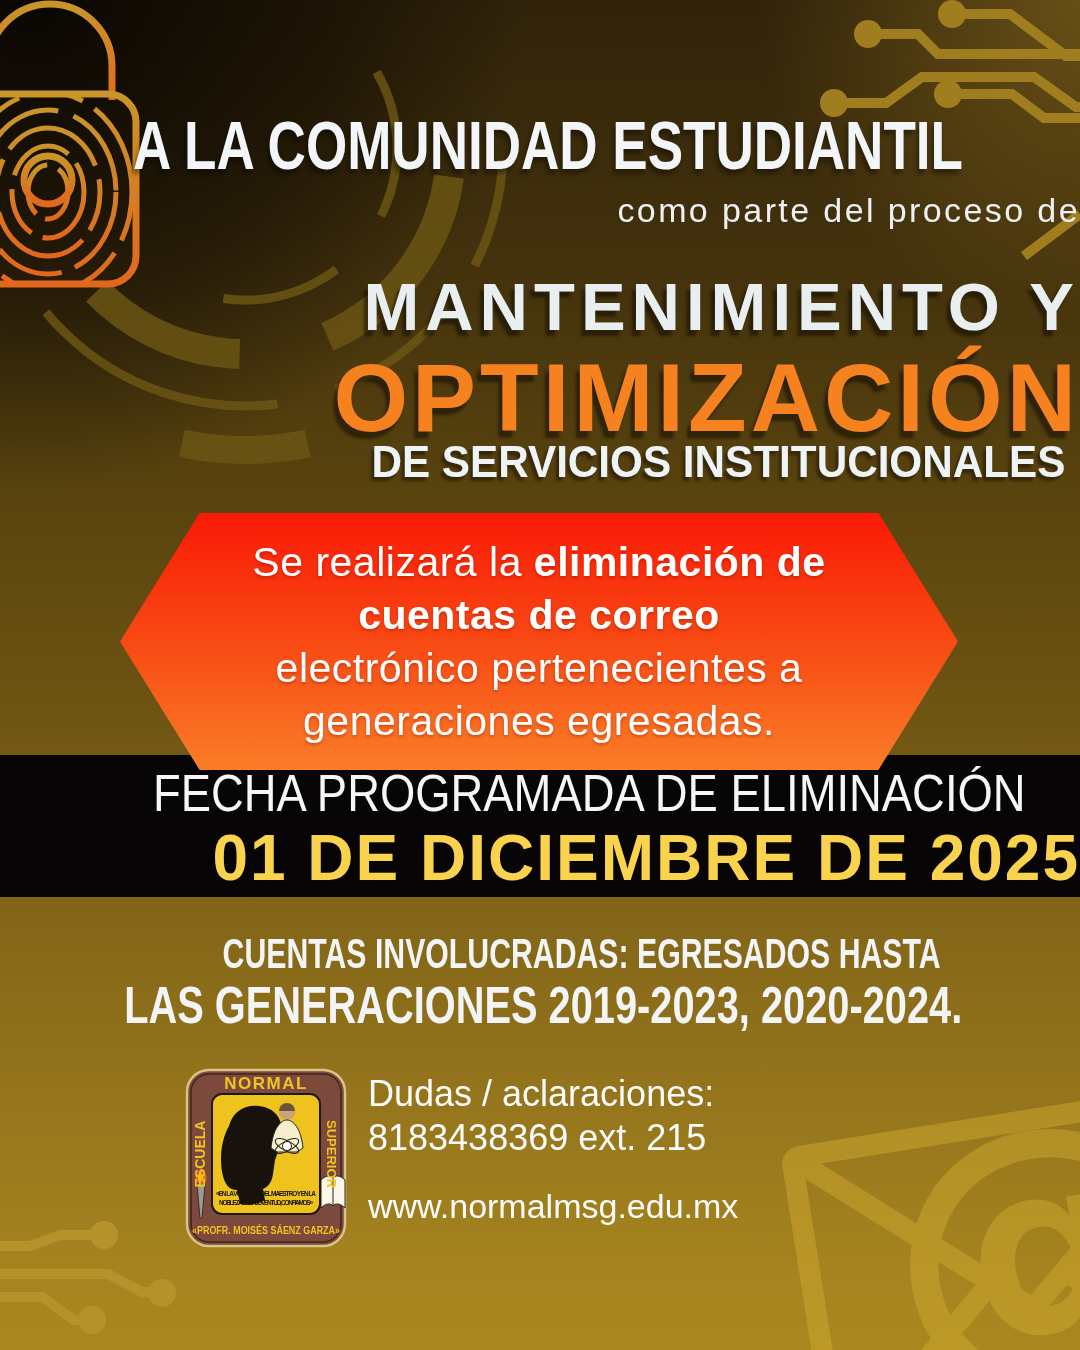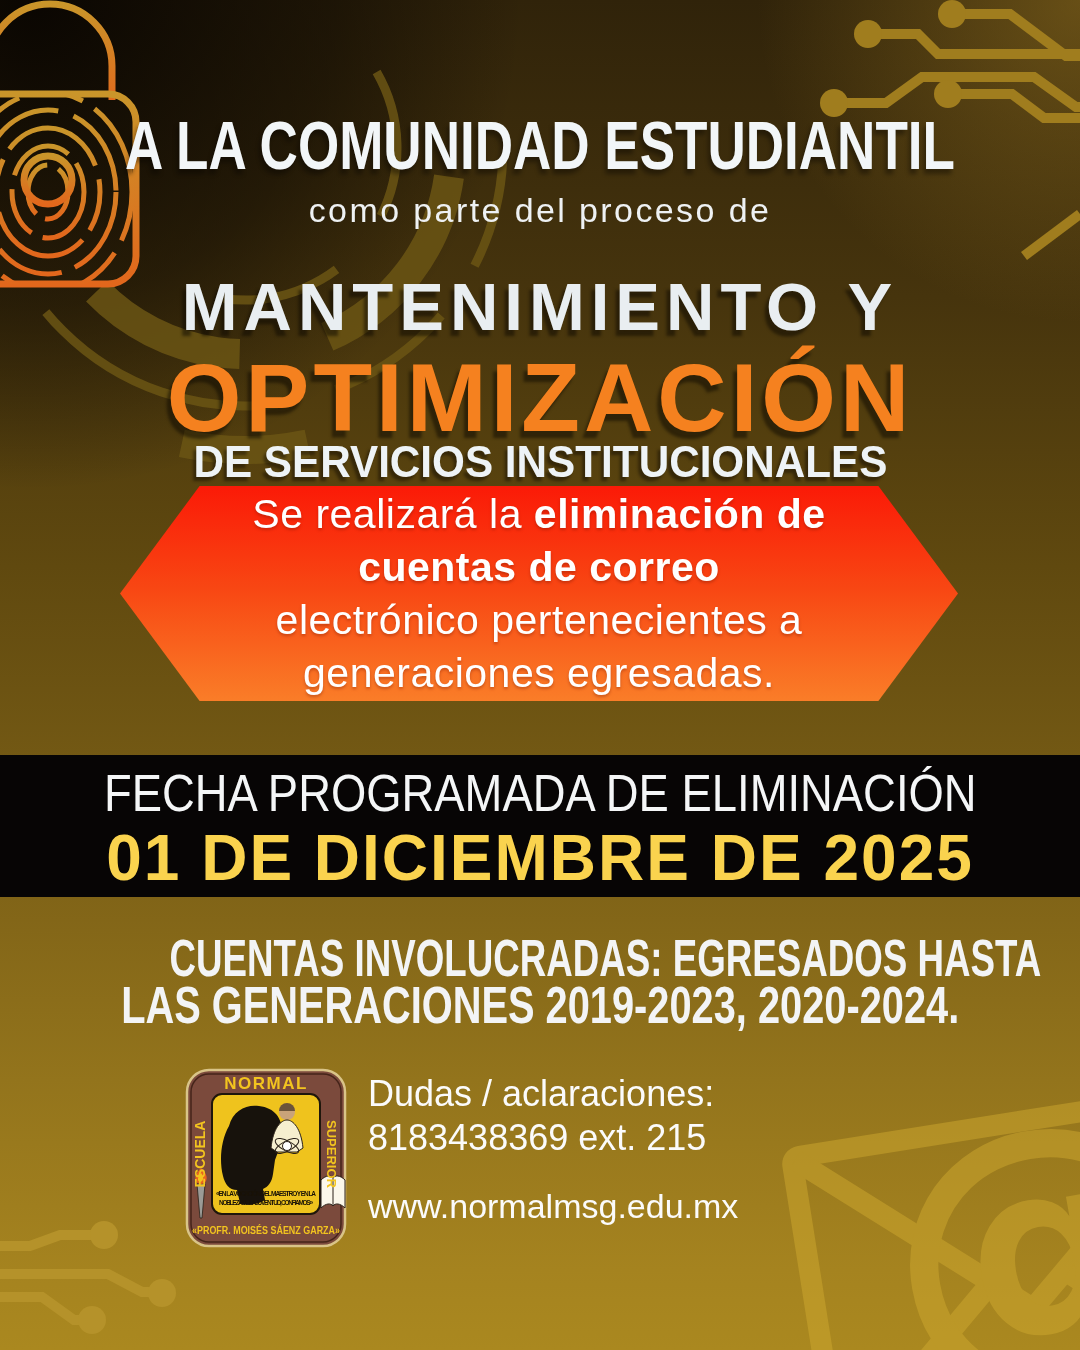--- a/index.html
+++ b/index.html
@@ -5,47 +5,47 @@
   html,body{margin:0;padding:0;background:#222;}
   .poster{
     position:relative;width:1080px;height:1350px;overflow:hidden;
     font-family:"Liberation Sans",sans-serif;
     background:
       radial-gradient(circle 720px at 3% 0%, rgba(6,3,1,.9) 0%, rgba(10,6,2,.5) 42%, rgba(10,6,2,0) 68%),
       radial-gradient(circle 520px at 100% 0%, rgba(158,122,34,.5) 0%, rgba(158,122,34,0) 62%),
       linear-gradient(180deg,#30230a 0%,#46340d 22%,#60490f 42%,#7c6016 63%,#93741c 80%,#a5831f 94%,#aa881f 100%);
   }
   .decor{position:absolute;left:0;top:0;z-index:0;}
-  .line{position:absolute;left:0;width:100%;text-align:center;white-space:nowrap;line-height:1;z-index:2;}
+  .line{position:absolute;left:0;width:100%;text-align:right;white-space:nowrap;line-height:1;z-index:2;}
   .line>span{display:inline-block;}
   .audience{top:111px;font-size:68px;font-weight:bold;color:#f2f6f8;}
   .audience>span{transform:scaleX(.78);text-shadow:-3px 5px 5px rgba(8,5,2,.4);}
   .intro{top:193px;font-size:34px;color:#eef1f3;letter-spacing:2.4px;}
   .process1{top:273px;font-size:67px;font-weight:bold;color:#e9eef1;letter-spacing:6px;}
   .process1>span{text-shadow:-4px 6px 3px rgba(12,7,2,.5);}
   .process2{top:350px;font-size:96px;font-weight:bold;color:#f5811f;letter-spacing:4px;}
   .process2>span{text-shadow:-4px 7px 3px rgba(12,7,2,.5);}
   .process3{top:440px;font-size:44px;font-weight:bold;color:#eef3f6;}
   .process3>span{transform:scaleX(.96);text-shadow:-3px 4px 3px rgba(12,7,2,.45);}
   .hexagon{
-    position:absolute;left:120px;top:486px;width:838px;height:215px;z-index:2;
+    position:absolute;left:120px;top:513px;width:838px;height:257px;z-index:2;
     background:linear-gradient(180deg,#fb1a07 0%,#f84713 48%,#fa7d28 100%);
     clip-path:polygon(0 50%,9.5% 0,90.5% 0,100% 50%,90.5% 100%,9.5% 100%);
   }
   .hex-inner{
     position:absolute;inset:0;display:flex;flex-direction:column;justify-content:center;
     text-align:center;color:#fff;font-size:41px;line-height:53px;letter-spacing:.5px;
     text-shadow:0 2px 3px rgba(110,20,0,.35);
   }
   .hex-inner .b{font-weight:bold;}
   .band{position:absolute;left:0;top:755px;width:100%;height:142px;background:#070505;z-index:1;}
   .fecha{top:768px;font-size:51px;color:#f4f6f7;}
   .fecha>span{transform:scaleX(.89);}
   .date{top:826px;font-size:64px;font-weight:bold;color:#fad34e;letter-spacing:2px;}
-  .acc1{top:933px;font-size:51px;font-weight:bold;color:#f3f4f5;}
+  .acc1{top:933px;font-size:42px;font-weight:bold;color:#f3f4f5;}
   .acc1>span{transform:scaleX(.72);}
   .acc2{top:980px;font-size:51px;font-weight:bold;color:#f3f4f5;}
   .acc2>span{transform:scaleX(.78);}
   .contact{position:absolute;left:368px;top:1072px;z-index:2;color:#fbfbfb;}
   .contact .c-line{font-size:36px;line-height:44px;}
   .contact .c-web{font-size:34px;line-height:44px;margin-top:24px;}
   .logo{position:absolute;left:185px;top:1068px;width:162px;height:136px;z-index:2;}
   .logo svg{font-family:"Liberation Sans",sans-serif;}
 </style>
 </head>

